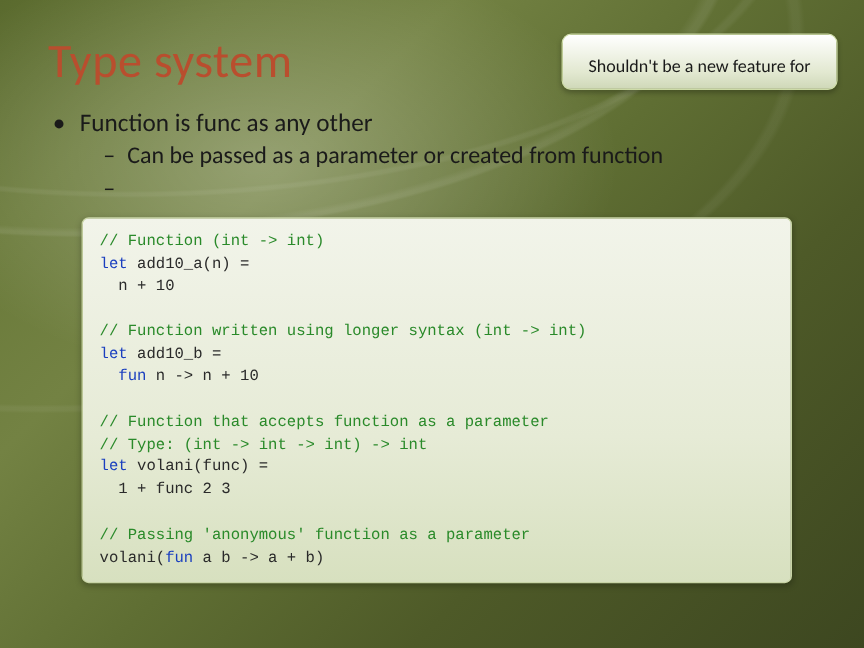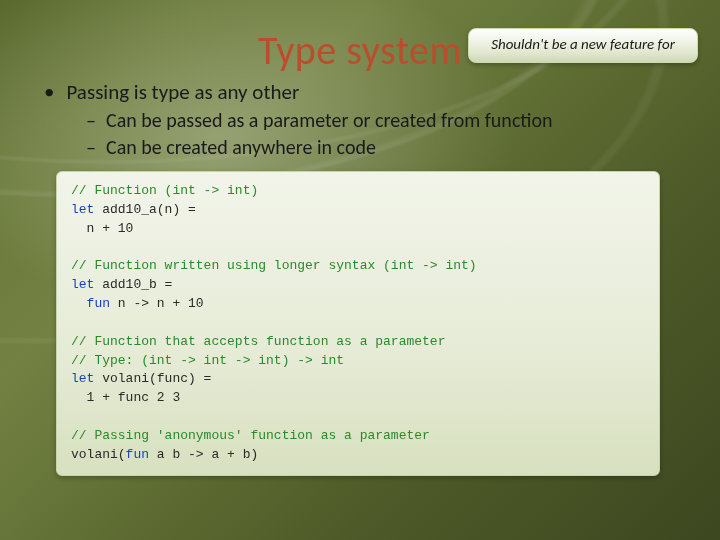--- a/index.html
+++ b/index.html
@@ -21,49 +21,47 @@
       radial-gradient(ellipse 900px 420px at 10% -10%, transparent 58%, rgba(255,255,255,0.08) 59%, rgba(255,255,255,0.08) 59.5%, transparent 60%),
       radial-gradient(ellipse 900px 400px at 15% -15%, transparent 60%, rgba(255,255,255,0.06) 60.5%, rgba(255,255,255,0.06) 61%, transparent 61.5%),
       radial-gradient(ellipse 1000px 500px at 5% 5%, transparent 62%, rgba(255,255,255,0.05) 62.5%, rgba(255,255,255,0.05) 63%, transparent 63.5%);
     pointer-events: none;
   }
   .slide { position: relative; width: 100%; height: 100%; padding: 20px 40px 20px 40px; }
   .title {
     font-size: 40px;
     color: #b94e2e;
     font-weight: 400;
-    text-align: center;
     margin-top: 6px;
-    margin-bottom: 4px;
+    margin-bottom: 14px;
     letter-spacing: 0.5px;
   }
   .callout {
     position: absolute;
     top: 28px;
     right: 22px;
     width: 230px;
     background: linear-gradient(#ffffff, #e2e8d0 70%, #cfd8b8);
     border: 1px solid #cddba7;
     border-radius: 8px;
-    padding: 6px 10px 8px;
+    padding: 18px 10px 8px;
     text-align: center;
     font-size: 15px;
     line-height: 1.25;
     color: #1a1a1a;
     box-shadow: 0 2px 4px rgba(0,0,0,0.25);
-    font-style: italic;
   }
   .body { font-size: 21px; }
   .bullet-row { display: flex; gap: 12px; margin-left: 4px; }
   .bullet { color: #1a1a1a; }
   .sub { margin-left: 46px; margin-top: 2px; }
   .sub-row { display: flex; gap: 10px; font-size: 20px; line-height: 1.35; }
   .dash { }
   .code-box {
-    margin: 10px 20px 0 16px;
+    margin: 10px 20px 0 28px;
     background: linear-gradient(#f2f4ea, #e6ebd6 60%, #d7e0bf);
     border: 1px solid #c8d4a6;
     border-radius: 6px;
     padding: 10px 14px;
     font-family: Consolas, "Courier New", monospace;
     font-size: 13px;
     line-height: 1.45;
     color: #2a2a2a;
     box-shadow: 0 2px 5px rgba(0,0,0,0.25);
     white-space: pre;
@@ -78,30 +76,29 @@
 
   <div class="title">Type system</div>
 
   <div class="callout">
     <div>Shouldn't be a new feature for</div>
   </div>
 
   <div class="body">
     <div class="bullet-row">
       <span class="bullet">•</span>
-      <span>Passing is type as any other</span>
+      <span>Function is func as any other</span>
     </div>
     <div class="sub">
       <div class="sub-row">
         <span class="dash">–</span>
         <span>Can be passed as a parameter or created from function</span>
       </div>
       <div class="sub-row">
         <span class="dash">–</span>
-        <span>Can be created anywhere in code</span>
       </div>
     </div>
 
     <div class="code-box"><span class="cmt">// Function (int -&gt; int)</span>
 <span class="kw">let</span><span> add10_a(n) =</span>
 <span>  n + 10</span>
 
 <span class="cmt">// Function written using longer syntax (int -&gt; int)</span>
 <span class="kw">let</span><span> add10_b =</span>
 <span>  </span><span class="kw">fun</span><span> n -&gt; n + 10</span>

